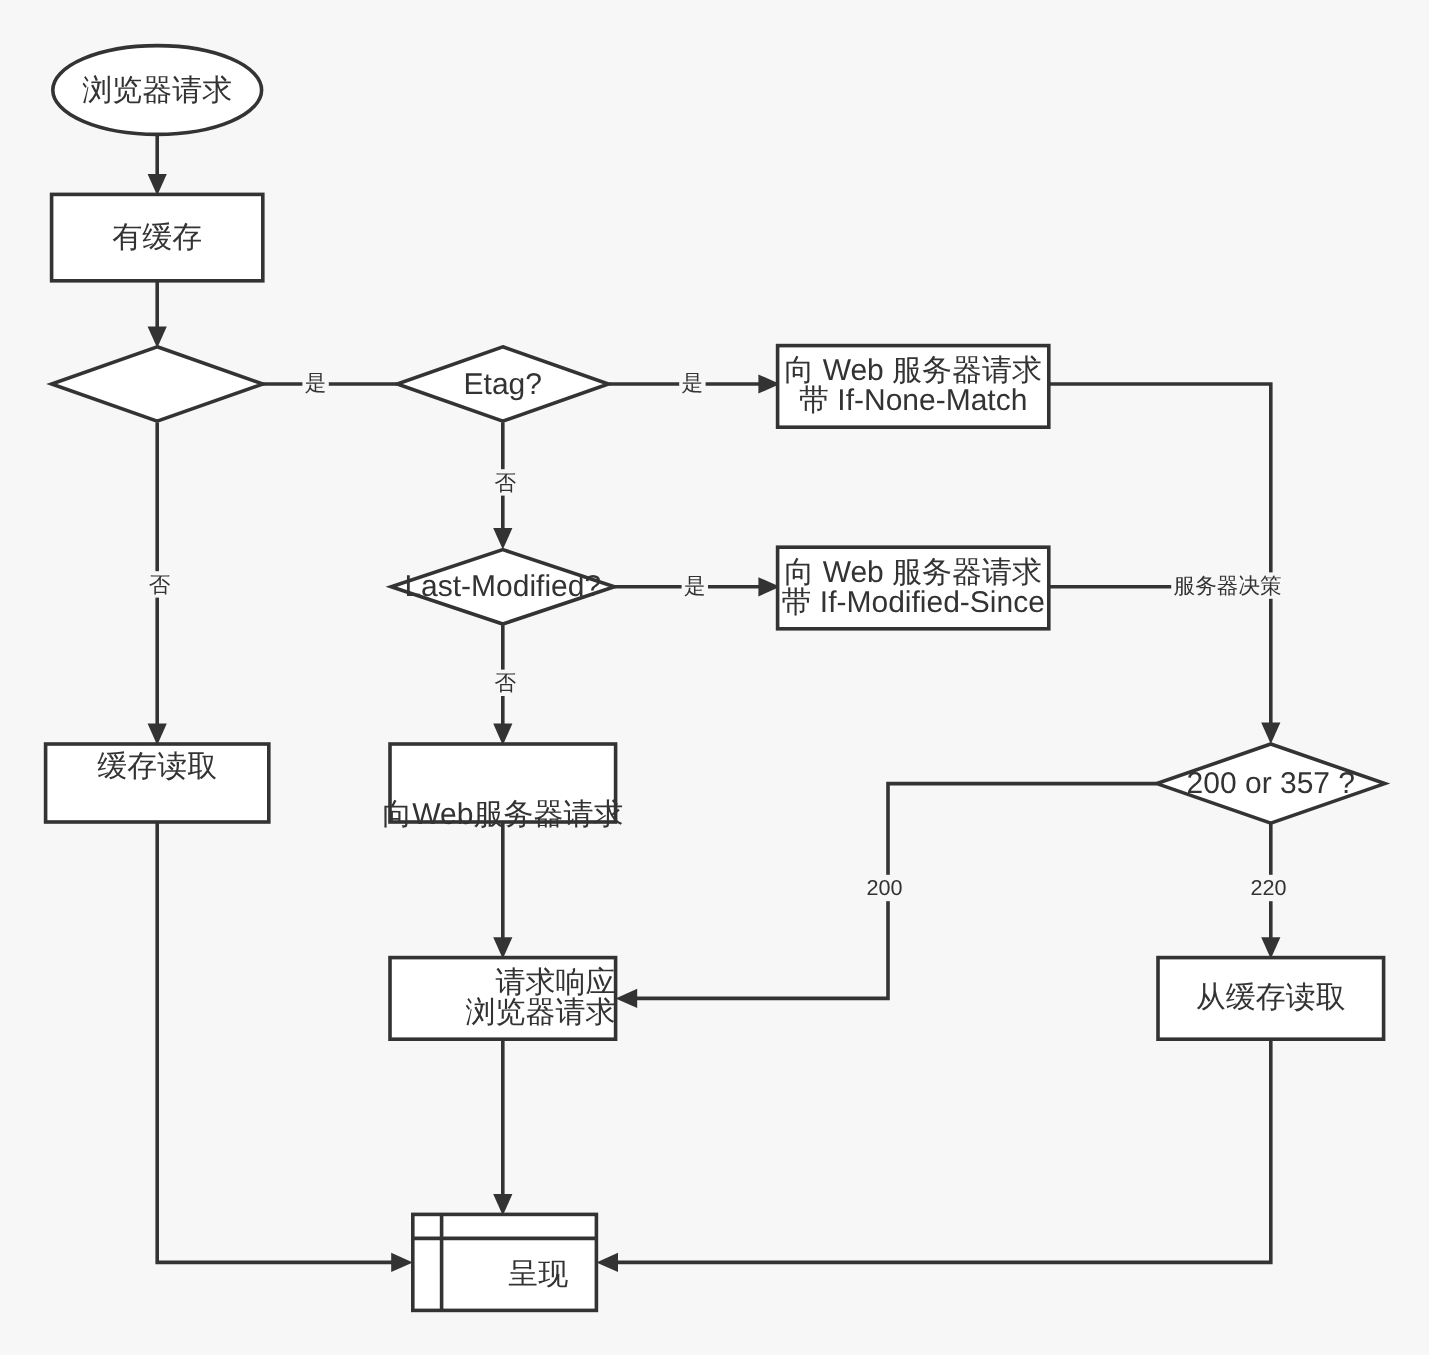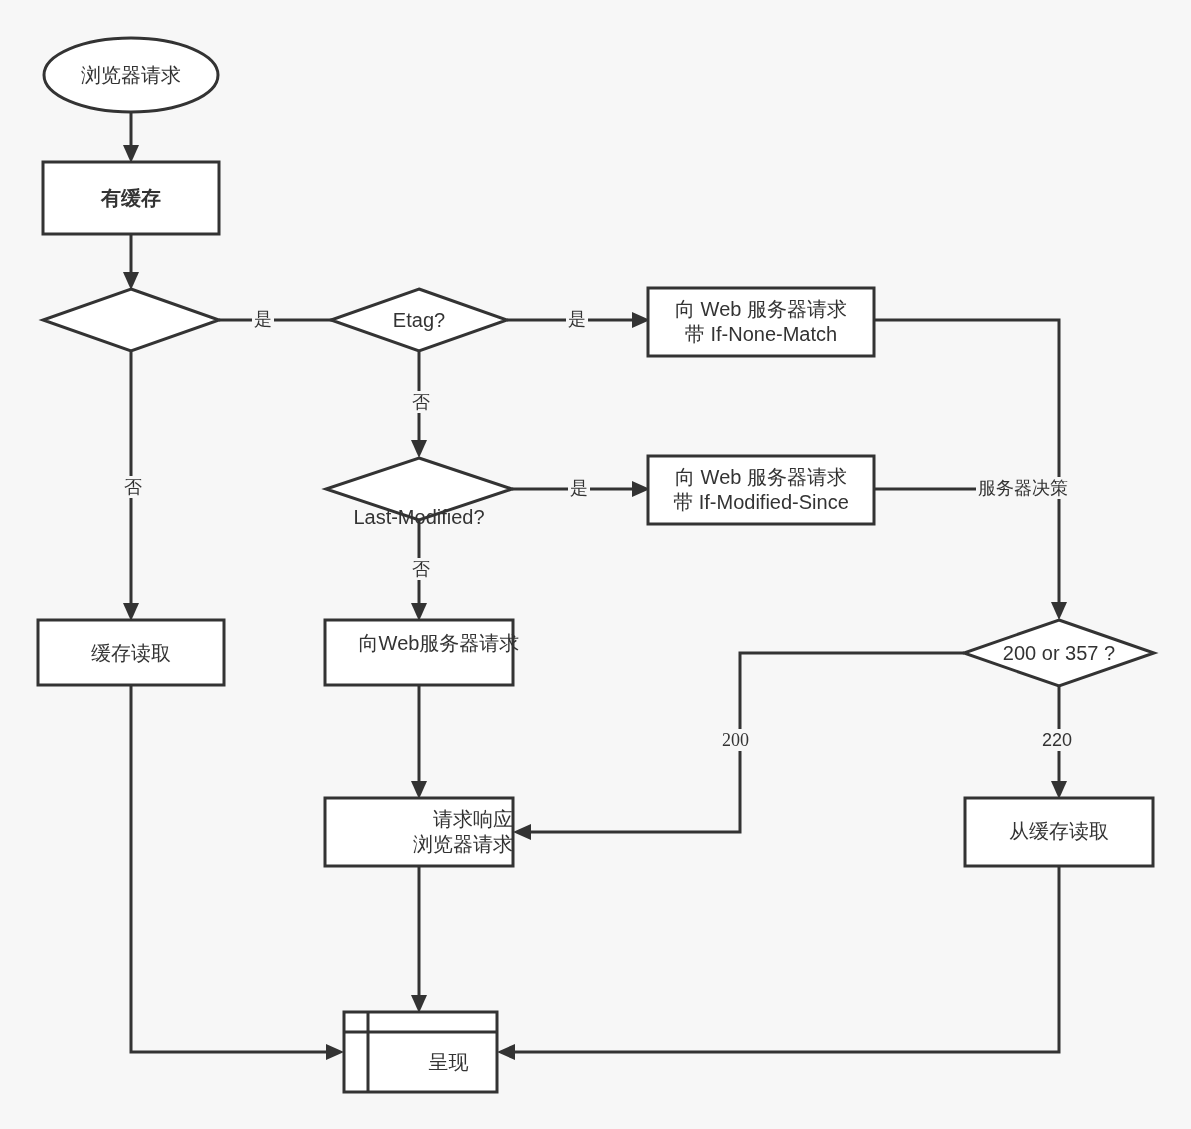--- a/index.html
+++ b/index.html
@@ -41,21 +41,21 @@
     stroke: #333333;
     stroke-width: 3;
   }
   .arrow-head {
     fill: #333333;
     stroke: none;
   }
   .node-label {
     position: absolute;
     color: #333333;
-    font-size: 20px;
+    font-size: 25px;
     line-height: 25px;
     text-align: center;
     white-space: pre;
     pointer-events: none;
     display: flex;
     align-items: center;
     justify-content: center;
     flex-direction: column;
   }
   .edge-label {
@@ -150,48 +150,48 @@
 
     <rect class="node-shape" x="344" y="1012" width="153" height="80"></rect>
     <path class="node-inner" d="M368,1012 L368,1092 M344,1032 L497,1032"></path>
 
   </svg>
 
   <div class="node-label" style="left:44px; top:56px; width:174px; height:38px;">
     <span>浏览器请求</span>
   </div>
 
-  <div class="node-label" style="left:43px; top:179px; width:176px; height:38px;font-weight:bold;">
+  <div class="node-label" style="left:43px; top:179px; width:176px; height:38px;">
     <span>有缓存</span>
   </div>
 
 
   <div class="node-label" style="left:331px; top:301px; width:176px; height:38px;">
     <span>Etag?</span>
   </div>
 
   <div class="node-label" style="left:648px; top:297px; width:226px; height:50px;">
     <span>向 Web 服务器请求</span>
     <span>带 If-None-Match</span>
   </div>
 
-  <div class="node-label" style="left:326px; top:498px; width:186px; height:38px;">
+  <div class="node-label" style="left:326px; top:470px; width:186px; height:38px;">
     <span>Last-Modified?</span>
   </div>
 
   <div class="node-label" style="left:648px; top:465px; width:226px; height:50px;">
     <span>向 Web 服务器请求</span>
     <span>带 If-Modified-Since</span>
   </div>
 
-  <div class="node-label" style="left:38px; top:634px; width:186px; height:38px;">
+  <div class="node-label" style="left:38px; top:620px; width:186px; height:38px;">
     <span>缓存读取</span>
   </div>
 
-  <div class="node-label" style="left:325px; top:624px; width:188px; height:38px;padding-left:20px;">
+  <div class="node-label" style="left:325px; top:660px; width:188px; height:38px;">
     <span>向Web服务器请求</span>
   </div>
 
   <div class="node-label" style="left:964px; top:634px; width:190px; height:38px;">
     <span>200 or 357 ?</span>
   </div>
 
   <div class="node-label" style="left:325px; top:807px; width:188px; height:50px;align-items:flex-end;">
     <span>请求响应</span>
     <span>浏览器请求</span>
@@ -212,17 +212,17 @@
   <div class="edge-label" style="left:566px; top:308px;">是</div>
 
   <div class="edge-label" style="left:410px; top:391px;">否</div>
 
   <div class="edge-label" style="left:568px; top:477px;">是</div>
 
   <div class="edge-label" style="left:410px; top:558px;">否</div>
 
   <div class="edge-label" style="left:976px; top:477px;">服务器决策</div>
 
-  <div class="edge-label" style="left:720px; top:729px;font-family:Liberation Serif, serif;">200</div>
+  <div class="edge-label" style="left:720px; top:729px;">200</div>
 
   <div class="edge-label" style="left:1040px; top:729px;">220</div>
 
 </div>
 
 </body></html>

